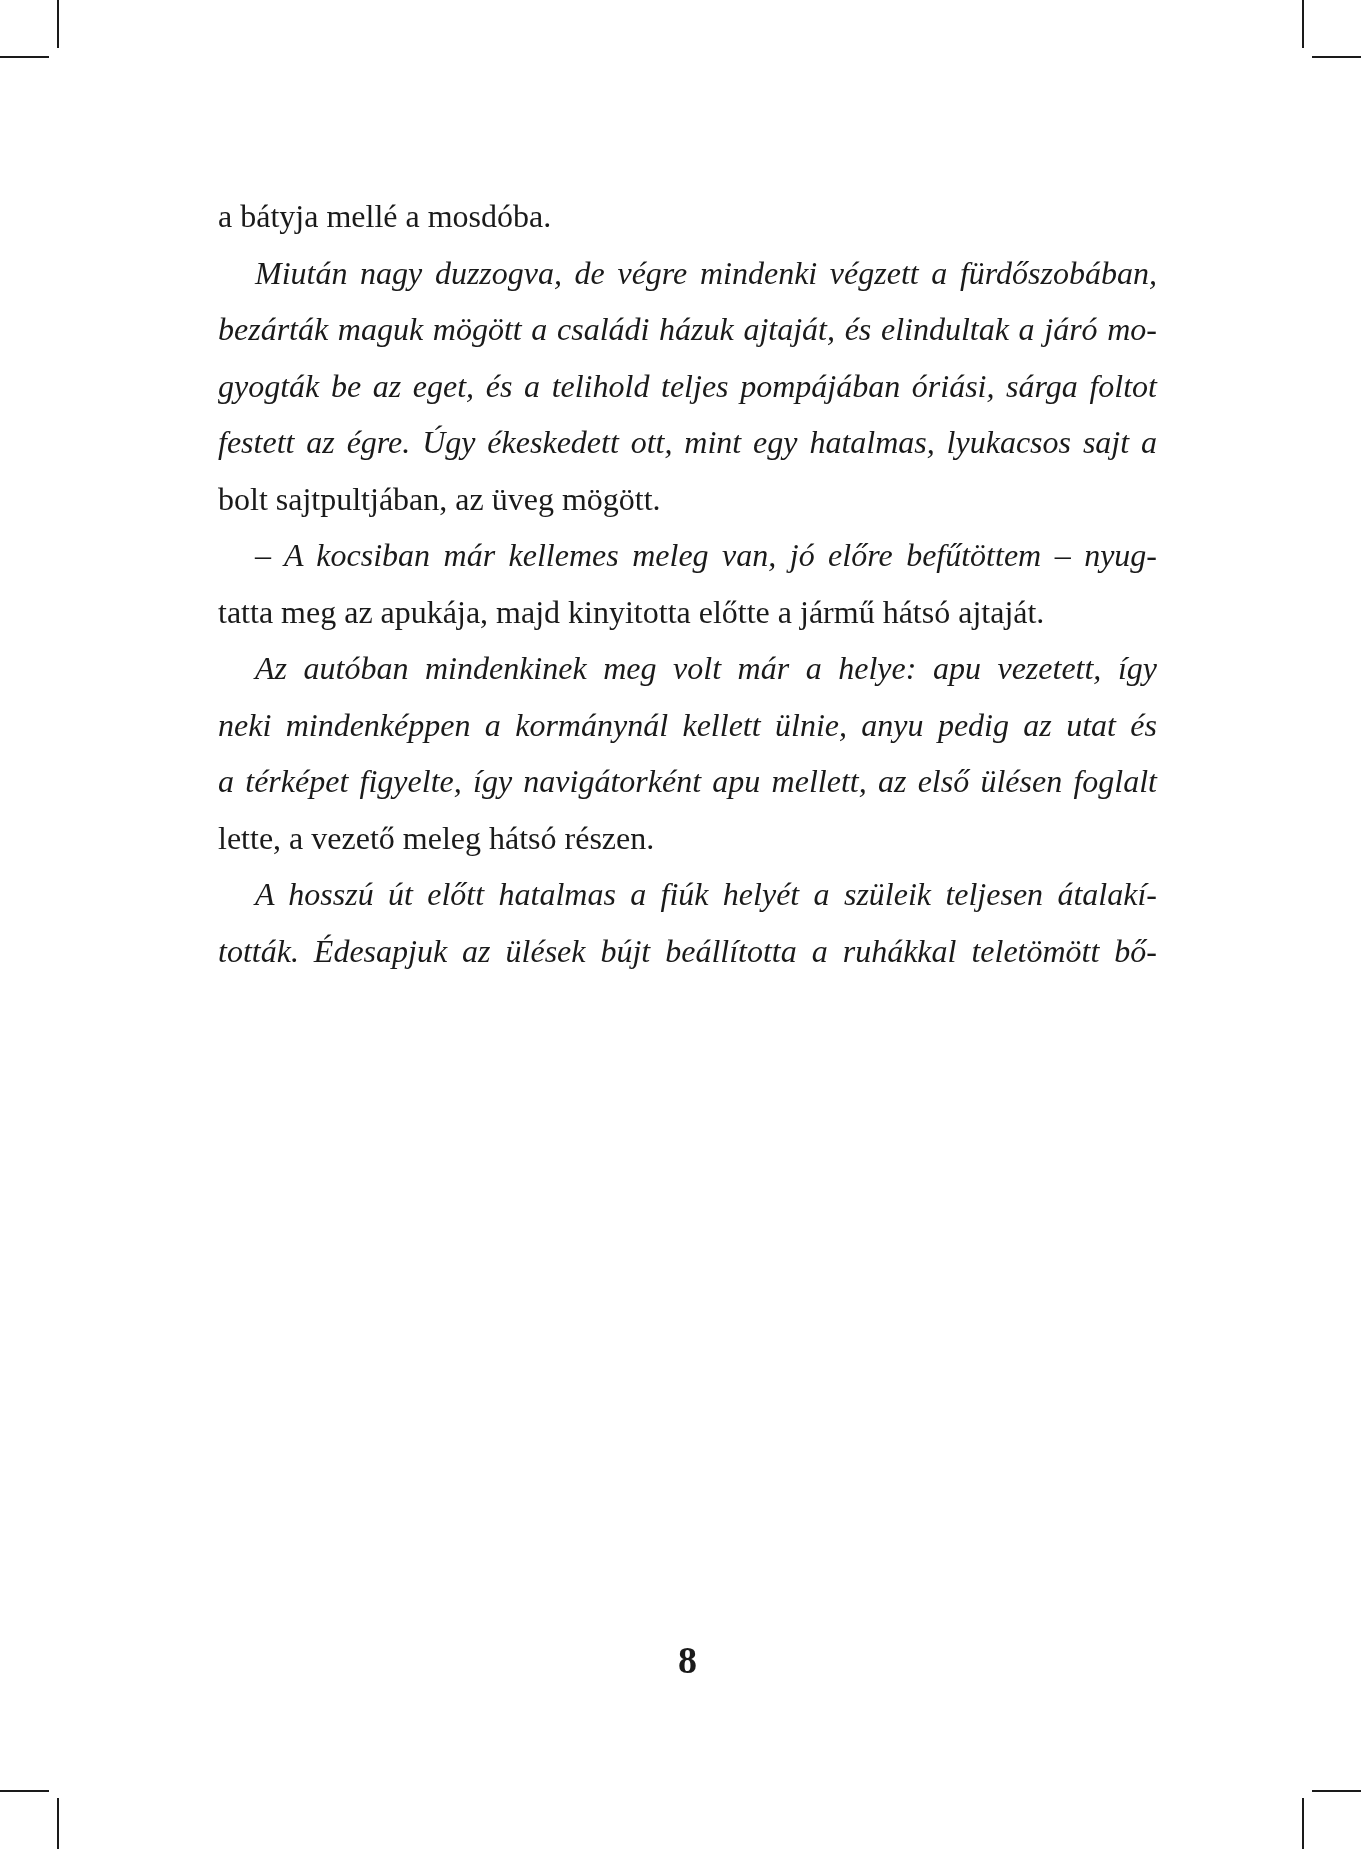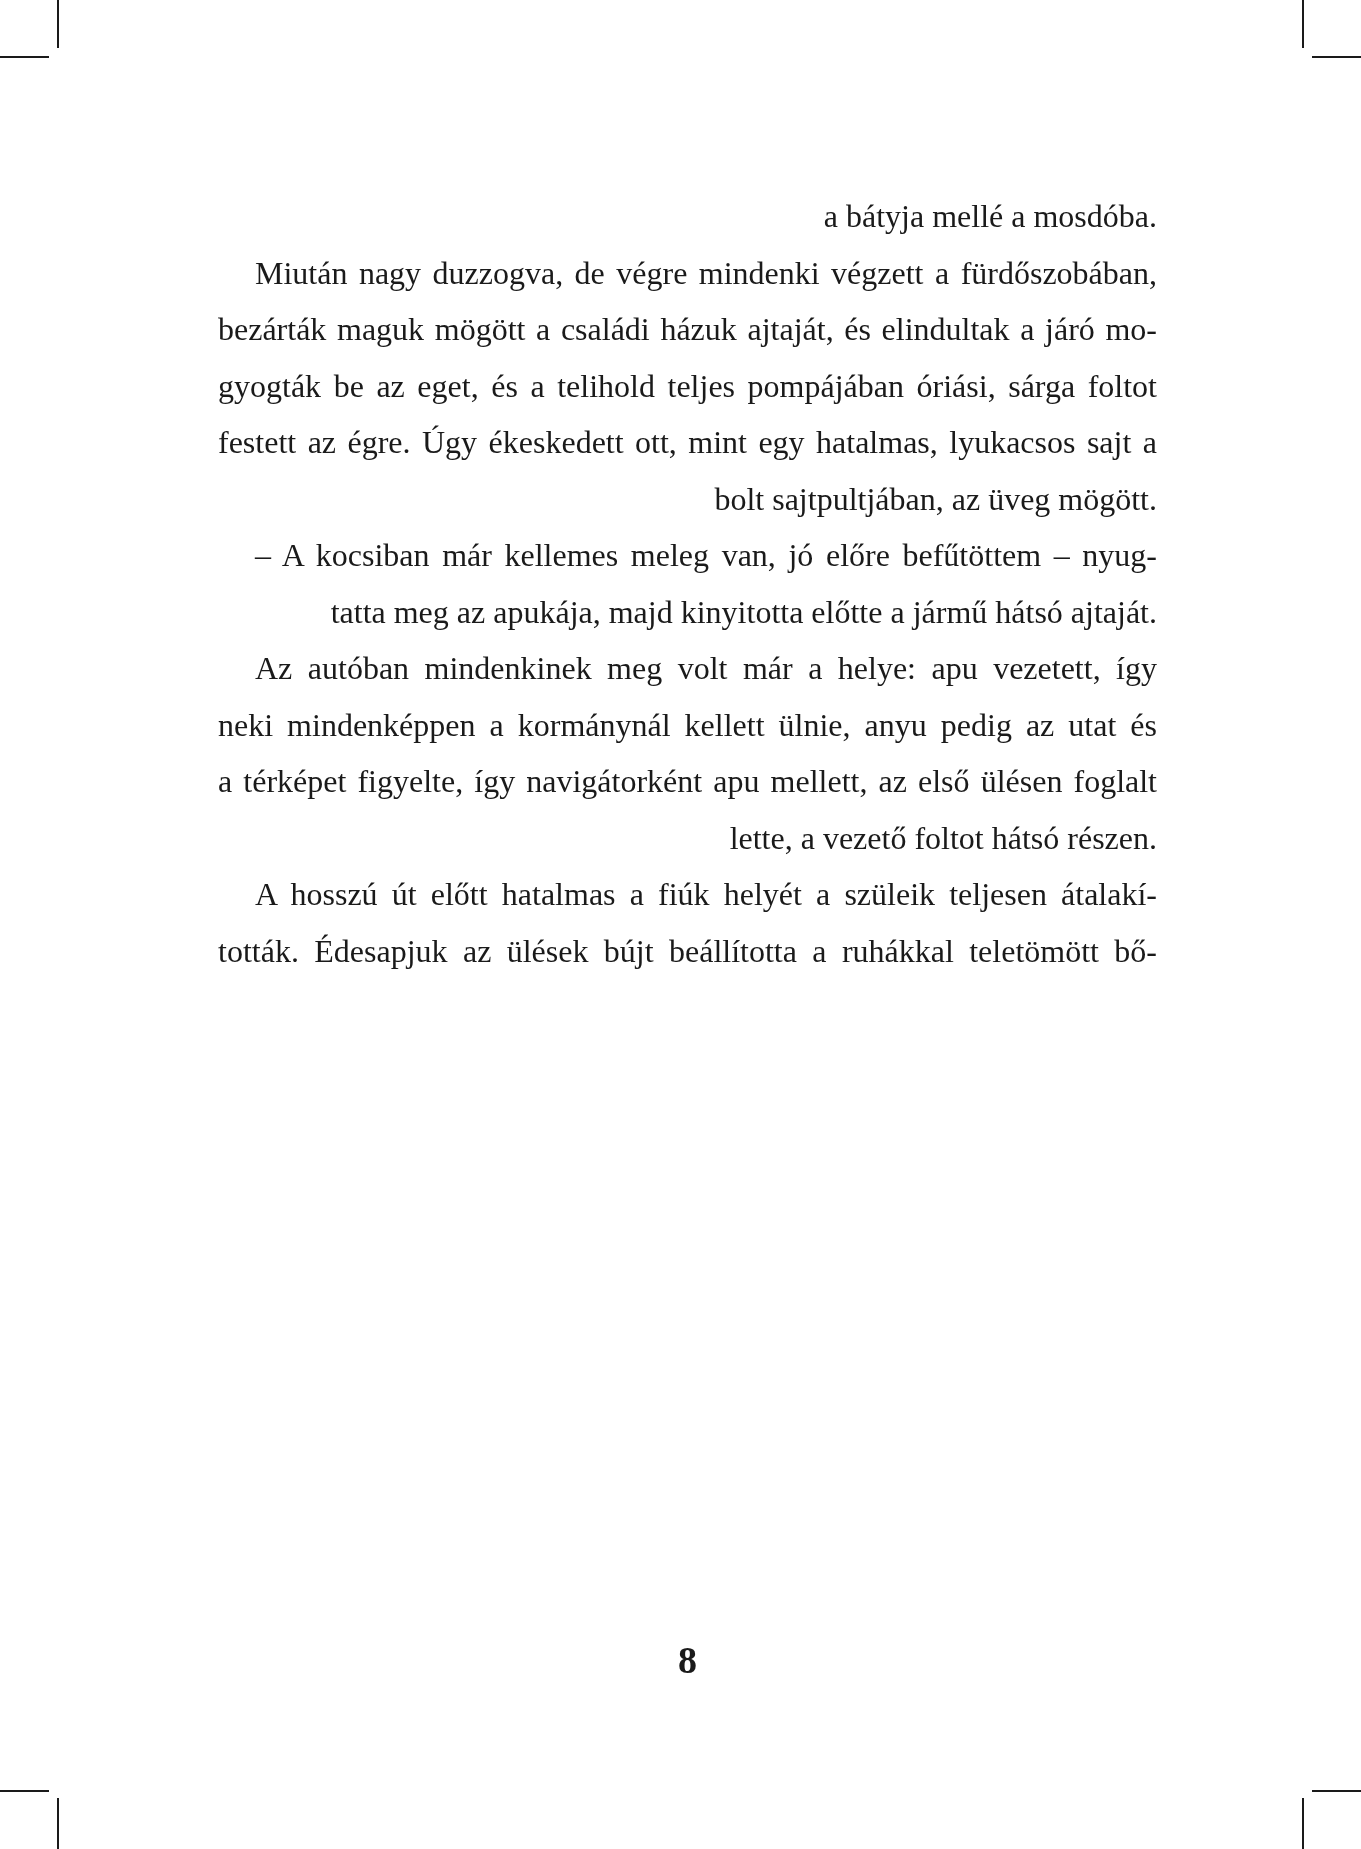--- a/index.html
+++ b/index.html
@@ -36,25 +36,26 @@
     position: absolute;
     left: 218px;
     top: 188px;
     width: 939px;
     font-size: 32px;
     line-height: 56.5px;
   }
   .paragraph { margin: 0; }
   .line {
     white-space: normal;
-    text-align: right;
+    text-align: left;
   }
   .line.justified {
     text-align: justify;
     text-align-last: justify;
+    font-style: italic;
   }
   .line.indent {
     padding-left: 37px;
   }
 
   
   #page-number {
     position: absolute;
     left: 218px;
     top: 1638px;
@@ -91,21 +92,21 @@
       <div class="line">bolt sajtpultjában, az üveg mögött.</div>
     </div>
     <div class="paragraph">
       <div class="line justified indent">– A kocsiban már kellemes meleg van, jó előre befűtöttem – nyug-</div>
       <div class="line">tatta meg az apukája, majd kinyitotta előtte a jármű hátsó ajtaját.</div>
     </div>
     <div class="paragraph">
       <div class="line justified indent">Az autóban mindenkinek meg volt már a helye: apu vezetett, így</div>
       <div class="line justified">neki mindenképpen a kormánynál kellett ülnie, anyu pedig az utat és</div>
       <div class="line justified">a térképet figyelte, így navigátorként apu mellett, az első ülésen foglalt</div>
-      <div class="line">lette, a vezető foltot hátsó részen.</div>
+      <div class="line">lette, a vezető meleg hátsó részen.</div>
     </div>
     <div class="paragraph">
       <div class="line justified indent">A hosszú út előtt hatalmas a fiúk helyét a szüleik teljesen átalakí-</div>
       <div class="line justified">tották. Édesapjuk az ülések bújt beállította a ruhákkal teletömött bő-</div>
     </div>
   </div>
 
 <div id="page-number">8</div>
 
 </body></html>

